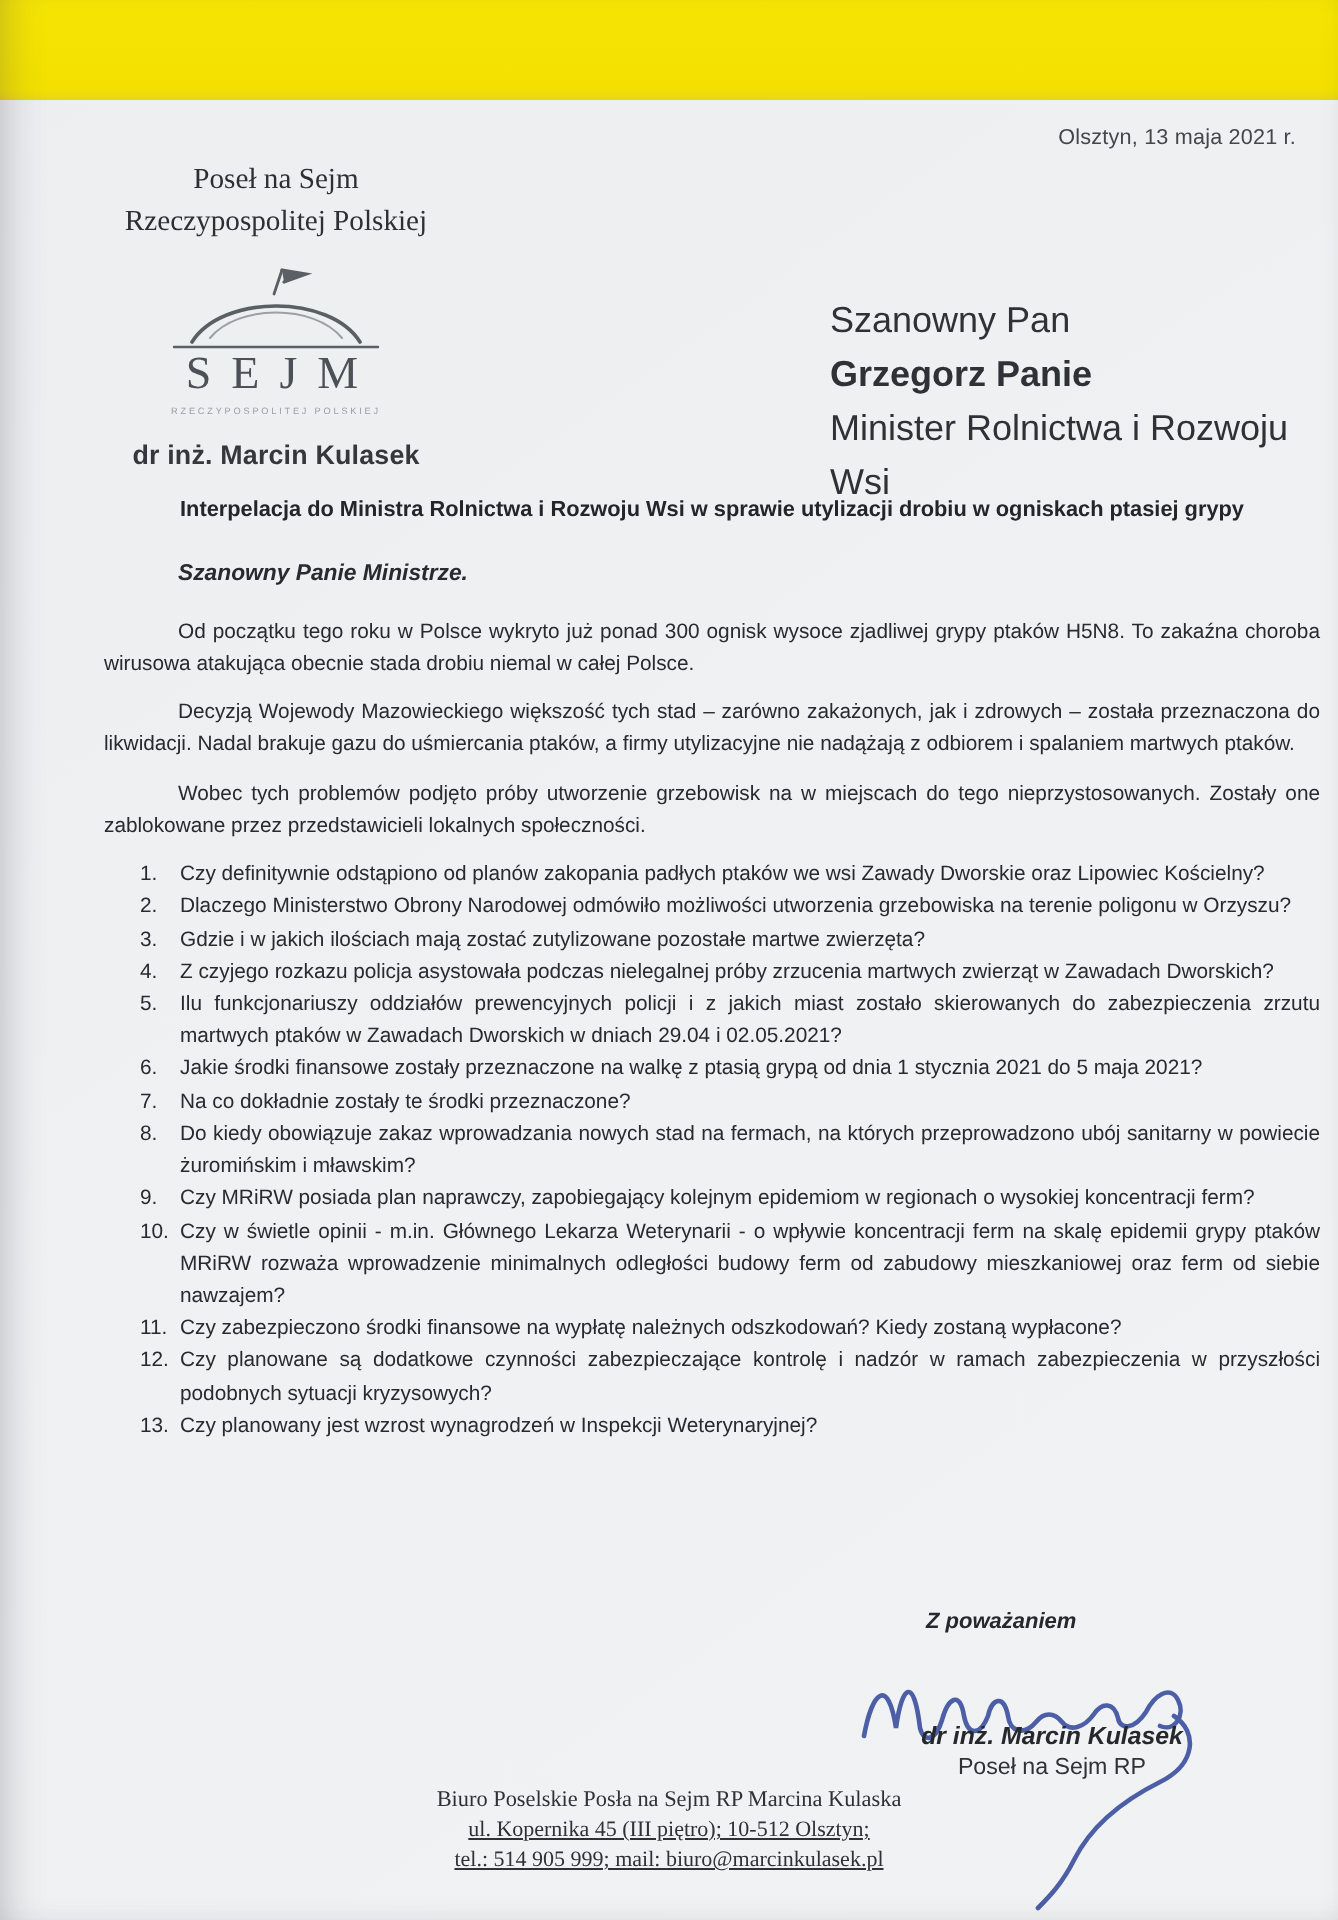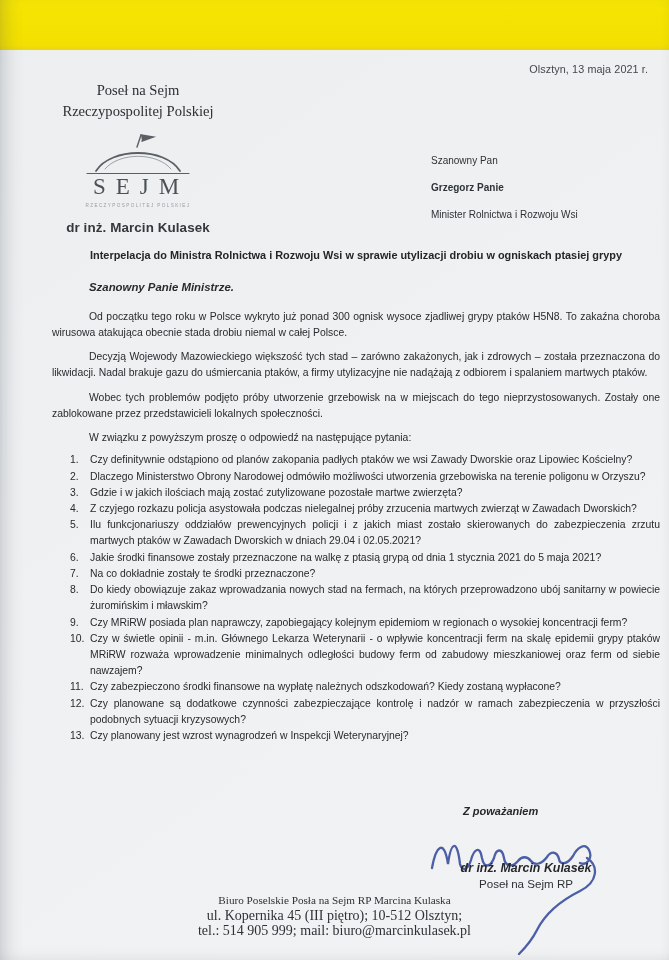--- a/index.html
+++ b/index.html
@@ -32,22 +32,22 @@
   .sender-title {
     font-family:"Liberation Serif", serif;
     font-size:14.6px; line-height:1.45; color:#2c2f34;
   }
   .sejm-logo { margin:8px auto 0; display:block; }
   .sender-name {
     margin-top:8px; font-size:13.4px; font-weight:600; color:#34373b; letter-spacing:.1px;
   }
   
   .addressee {
-    position:absolute; top:147px; left:431px;
-    font-size:10px; line-height:27px; color:#2e3236;
+    position:absolute; top:147px; left:415px;
+    font-size:18px; line-height:27px; color:#2e3236;
   }
   .addressee .addr-name { font-weight:700; }
   
   .doc-body {
     position:absolute; top:247px; left:52px; width:608px;
     font-size:10.4px; line-height:1.56; color:#282b2e;
   }
   .doc-title {
     text-align:center; font-weight:700; font-size:10.9px;
     margin-bottom:15px; color:#232629;
@@ -72,21 +72,21 @@
   .signature-svg { position:absolute; top:820px; left:424px; pointer-events:none; }
   .signer { position:absolute; top:861px; left:428px; width:196px; text-align:center; }
   .signer-name { font-weight:700; font-style:italic; font-size:12.4px; color:#26292c; }
   .signer-role { font-size:11.6px; margin-top:2px; color:#2e3236; }
   
   .office-footer {
     position:absolute; top:893px; left:0; width:669px; text-align:center;
     font-family:"Liberation Serif", serif; color:#2e3136; line-height:15px;
   }
   .office-name { font-weight:400; font-size:11.2px; }
-  .office-addr, .office-contact { font-size:14px; }
+  .office-addr, .office-contact { font-size:11px;text-decoration:underline; }
 </style>
 </head>
 <body>
 
 <div class="page">
 
   <div class="yellow-banner"></div>
 
   <div class="date-line">Olsztyn, 13 maja 2021 r.</div>
 
@@ -116,21 +116,20 @@
   </div>
 
   <div class="doc-body">
     <div class="doc-title">Interpelacja do Ministra Rolnictwa i Rozwoju Wsi w sprawie utylizacji drobiu w ogniskach ptasiej grypy</div>
     <div class="greeting">Szanowny Panie Ministrze.</div>
 
     <p class="para">Od początku tego roku w Polsce wykryto już ponad 300 ognisk wysoce zjadliwej grypy ptaków H5N8. To zakaźna choroba wirusowa atakująca obecnie stada drobiu niemal w całej Polsce.</p>
     <p class="para">Decyzją Wojewody Mazowieckiego większość tych stad – zarówno zakażonych, jak i zdrowych – została przeznaczona do likwidacji. Nadal brakuje gazu do uśmiercania ptaków, a firmy utylizacyjne nie nadążają z odbiorem i spalaniem martwych ptaków.</p>
     <p class="para">Wobec tych problemów podjęto próby utworzenie grzebowisk na w miejscach do tego nieprzystosowanych. Zostały one zablokowane przez przedstawicieli lokalnych społeczności.</p>
 
-    <p class="q-intro">W związku z powyższym proszę o odpowiedź na następujące pytania:</p>
 
     <ol class="questions">
       <li>
           <span class="q-num">1.</span>
           <span class="q-text">Czy definitywnie odstąpiono od planów zakopania padłych ptaków we wsi Zawady Dworskie oraz Lipowiec Kościelny?</span>
         </li>
       <li>
           <span class="q-num">2.</span>
           <span class="q-text">Dlaczego Ministerstwo Obrony Narodowej odmówiło możliwości utworzenia grzebowiska na terenie poligonu w Orzyszu?</span>
         </li>

